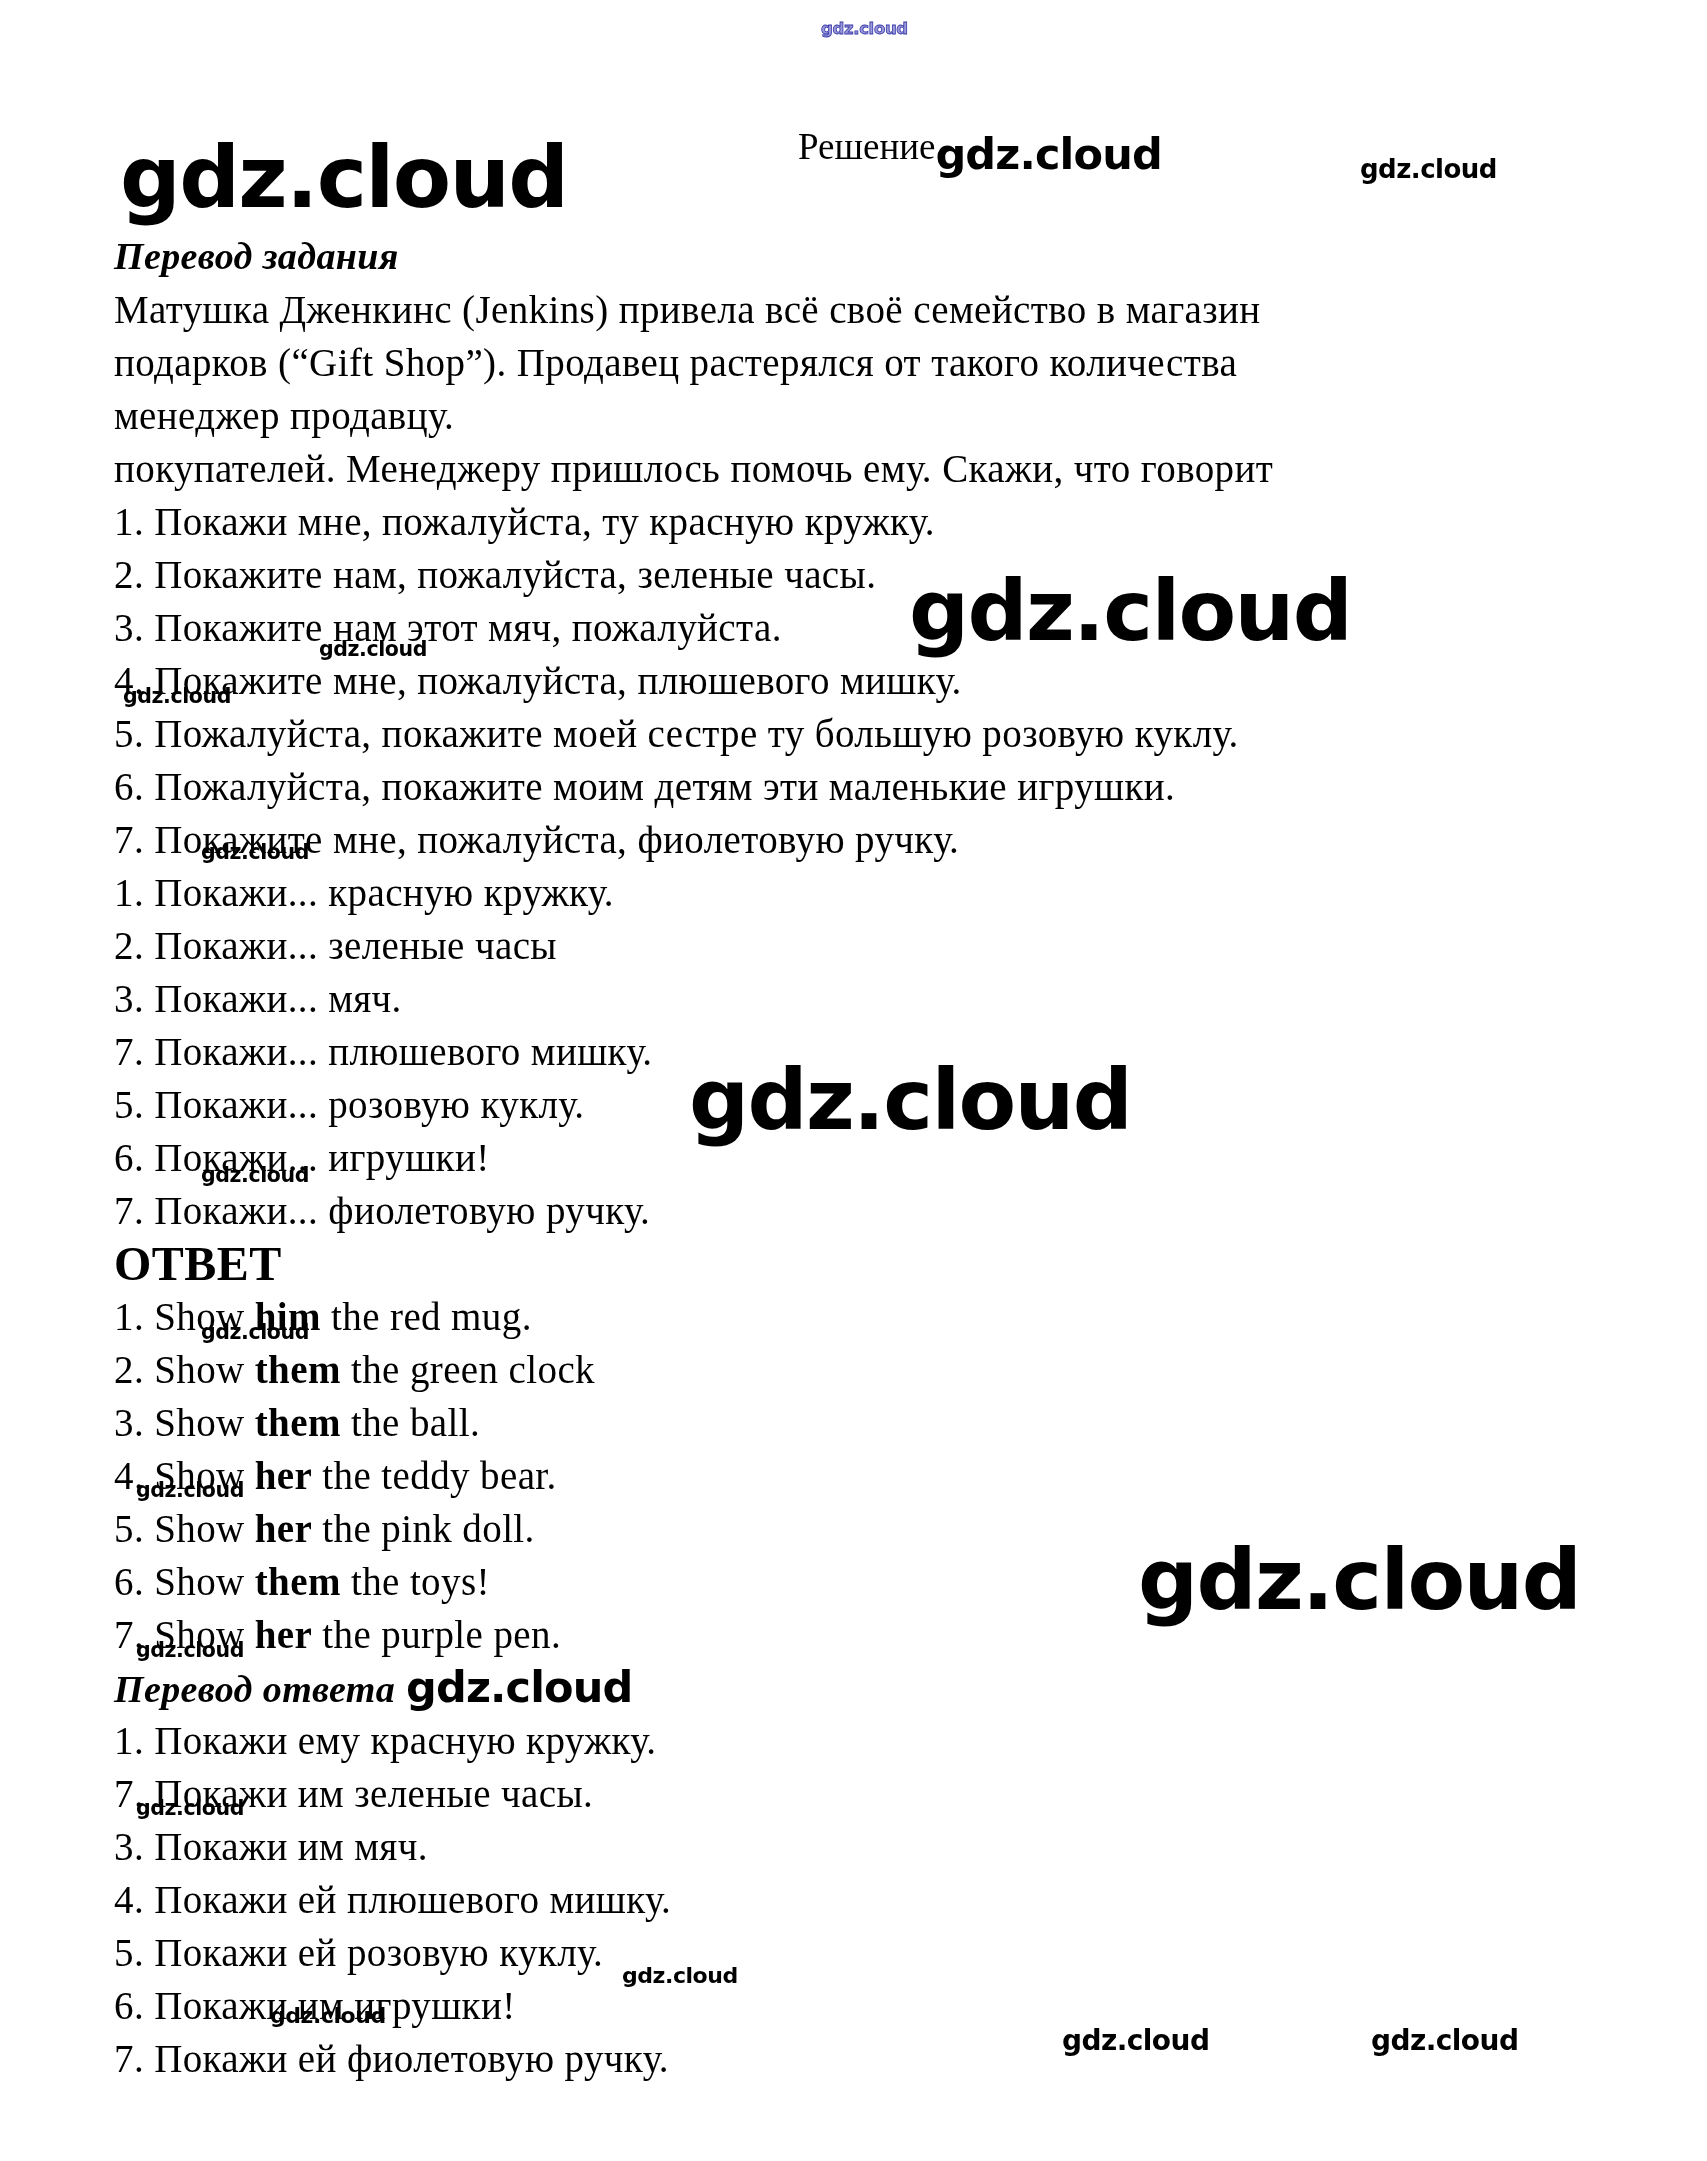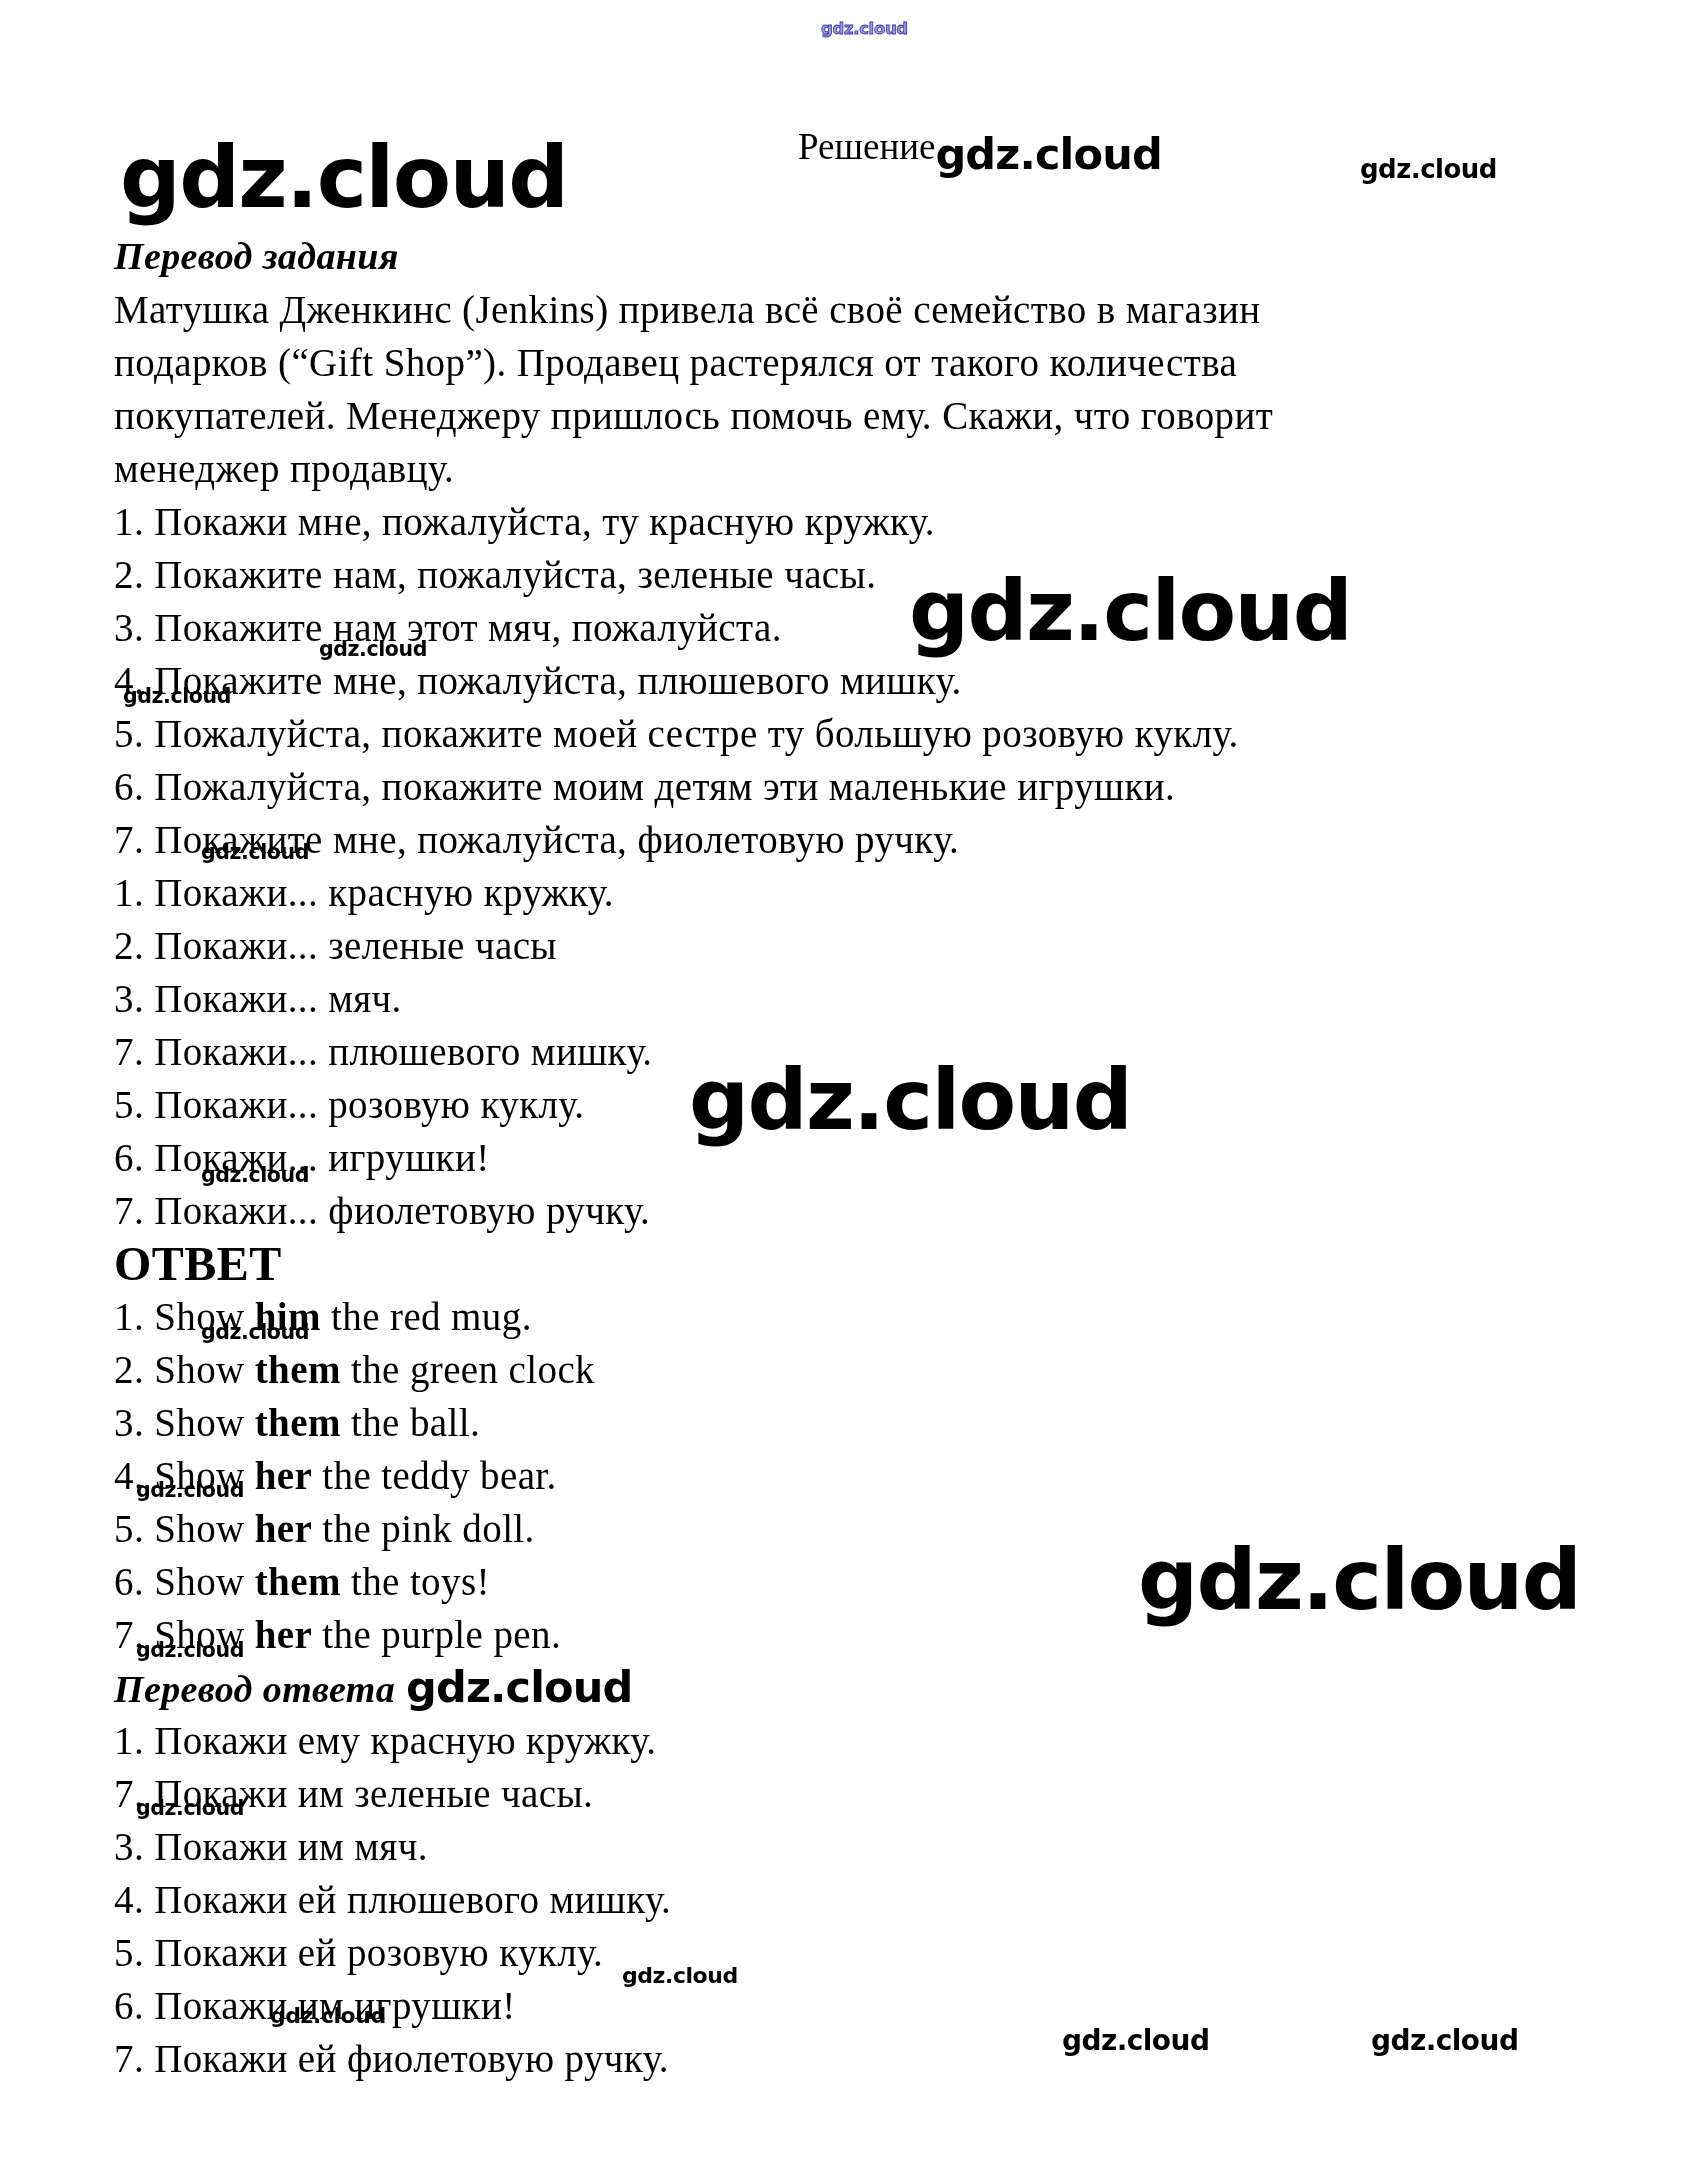--- a/index.html
+++ b/index.html
@@ -130,22 +130,22 @@
   <div class="wm wm-small wm-s-m">gdz.cloud</div>
   <div class="wm wm-br1">gdz.cloud</div>
   <div class="wm wm-br2">gdz.cloud</div>
 
   <div class="flow">
 
     <div class="line h-italic">Перевод задания</div>
 
     <div class="line">Матушка Дженкинс (Jenkins) привела всё своё семейство в магазин</div>
     <div class="line">подарков (“Gift Shop”). Продавец растерялся от такого количества</div>
+    <div class="line">менеджер продавцу.</div>
     <div class="line">покупателей. Менеджеру пришлось помочь ему. Скажи, что говорит</div>
-    <div class="line">менеджер продавцу.</div>
 
     <div class="line">1. Покажи мне, пожалуйста, ту красную кружку.</div>
     <div class="line">2. Покажите нам, пожалуйста, зеленые часы.</div>
     <div class="line">3. Покажите нам этот мяч, пожалуйста.</div>
     <div class="line">4. Покажите мне, пожалуйста, плюшевого мишку.</div>
     <div class="line">5. Пожалуйста, покажите моей сестре ту большую розовую куклу.</div>
     <div class="line">6. Пожалуйста, покажите моим детям эти маленькие игрушки.</div>
     <div class="line">7. Покажите мне, пожалуйста, фиолетовую ручку.</div>
 
     <div class="line">1. Покажи... красную кружку.</div>

